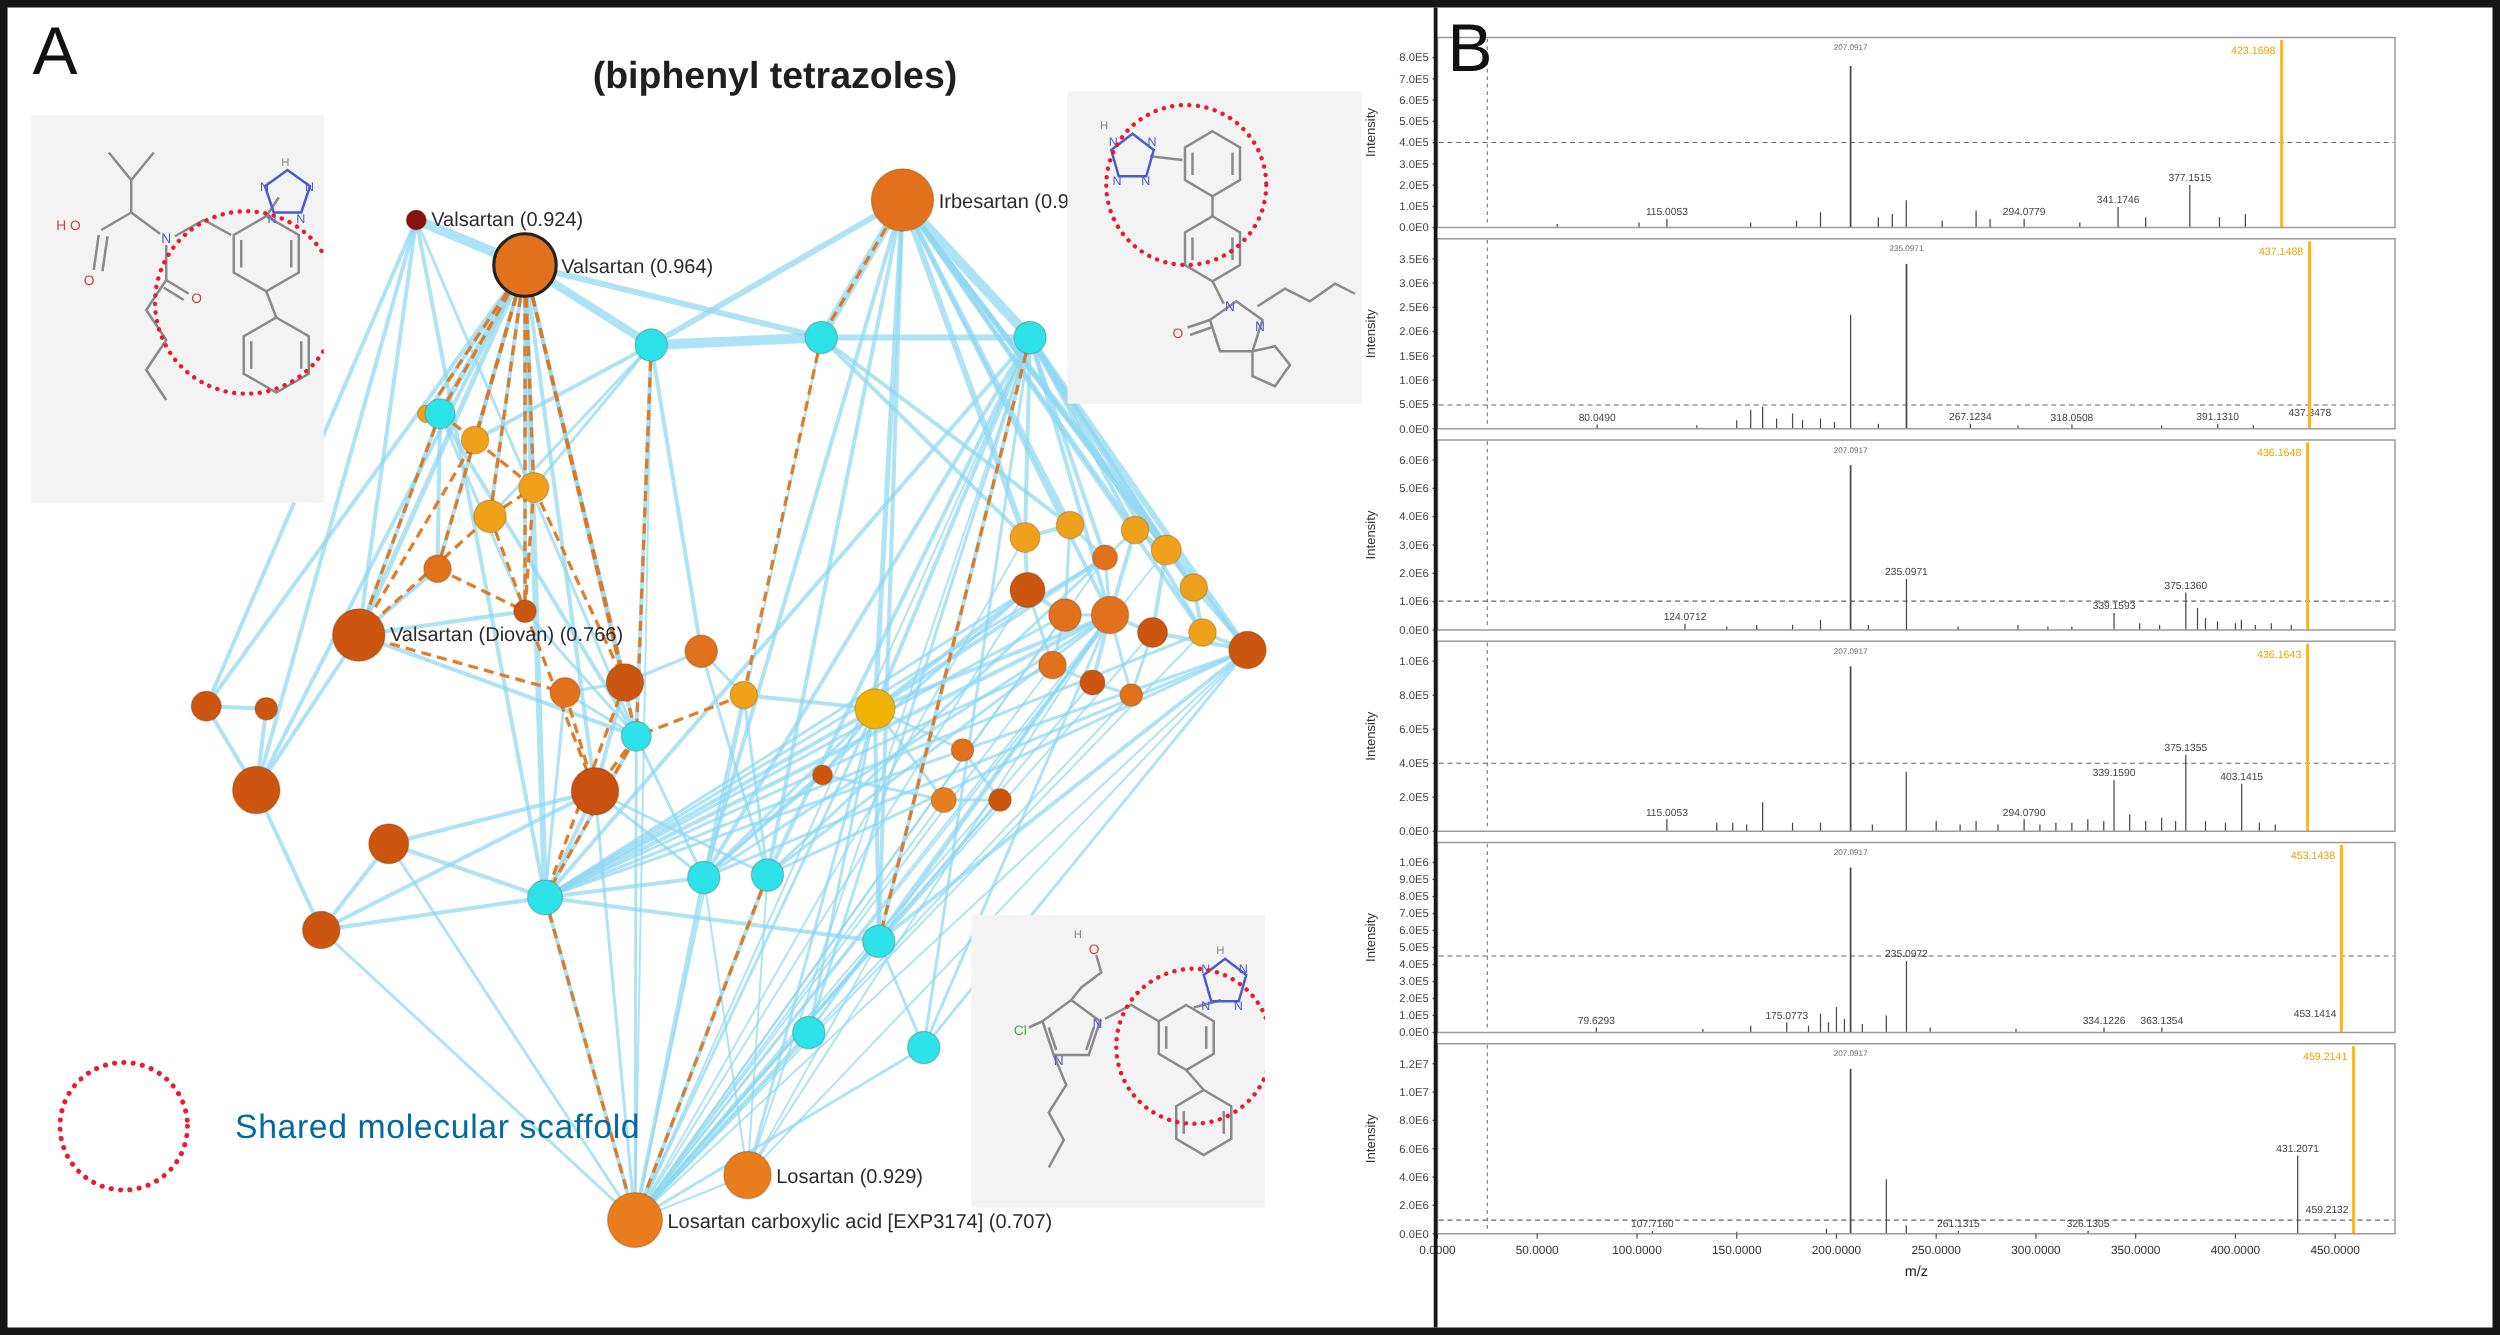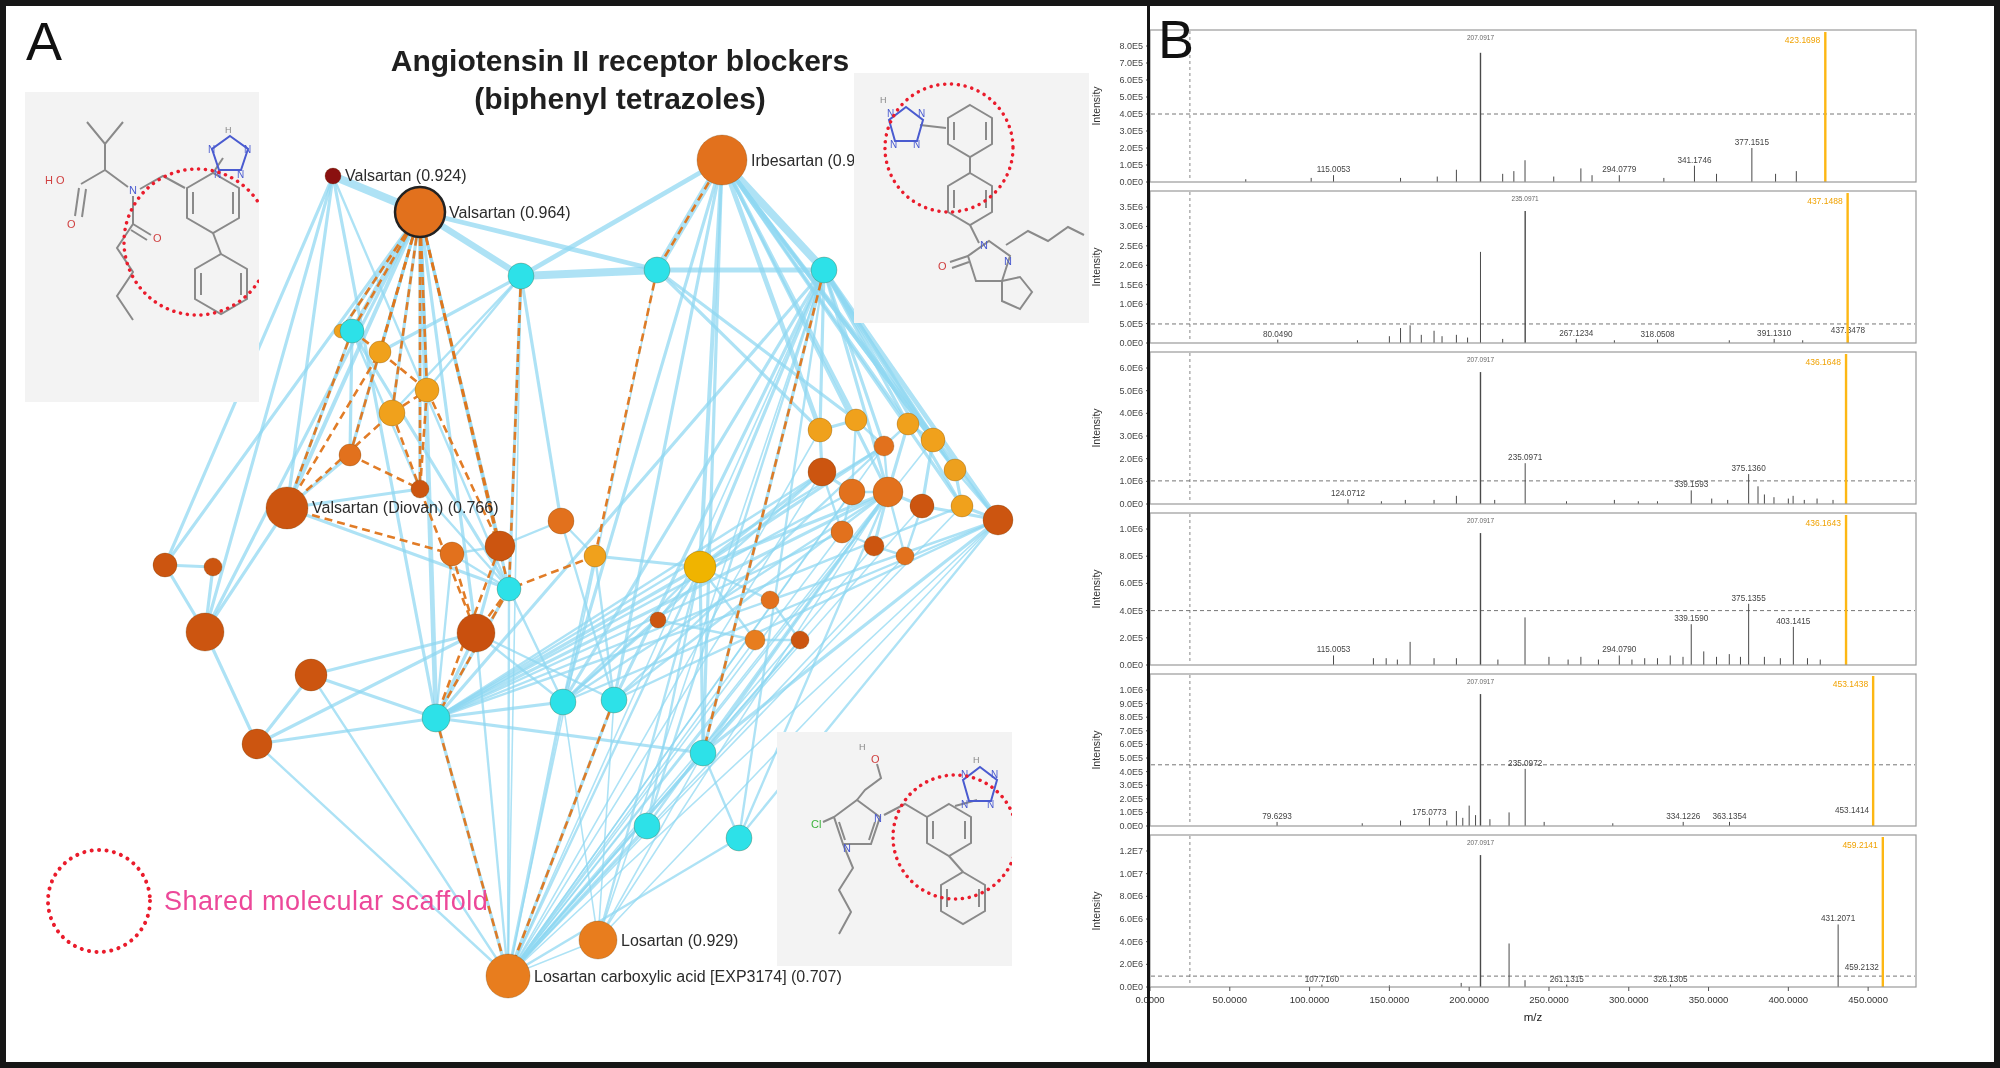--- a/index.html
+++ b/index.html
@@ -12,35 +12,34 @@
   #label-a{left:26px;top:10px;}
   #label-b{left:1158px;top:8px;}
   .net-title{position:absolute;left:340px;top:42px;width:560px;text-align:center;
        font-size:30px;font-weight:600;color:#1f1f1f;line-height:38px;z-index:20;}
   .inset{position:absolute;background:#f3f3f3;z-index:10;}
   #inset-valsartan{left:25px;top:92px;width:234px;height:310px;}
   #inset-irbesartan{left:854px;top:73px;width:235px;height:250px;}
   #inset-losartan{left:777px;top:732px;width:235px;height:234px;}
   #network-svg{position:absolute;left:0;top:0;z-index:5;}
   .legend{position:absolute;left:40px;top:842px;z-index:12;display:flex;align-items:center;}
-  .legend-text{font-size:27px;color:#ec4899;margin-left:6px;letter-spacing:0.5px;}
+  .legend-text{font-size:27px;color:#0369a1;margin-left:30px;letter-spacing:0.5px;}
   #spectra-wrap{position:absolute;left:1084px;top:24px;width:846px;height:1014px;z-index:20;}
   svg text{font-family:"Liberation Sans",sans-serif;}
 </style>
 </head>
 <body>
 
 <div class="outer-border"></div>
 <div class="panel-divider"></div>
 
 <div id="label-a" class="panel-label">A</div>
 <div id="label-b" class="panel-label">B</div>
 
 <div class="net-title">
-  <div>Angiotensin II receptor blockers</div>
   <div>(biphenyl tetrazoles)</div>
 </div>
 
 <svg id="network-svg" width="1148" height="1068" viewBox="0 0 1148 1068">
     <line x1="333" y1="176" x2="420" y2="212" stroke="#8fd8f2" stroke-width="8" opacity="0.72" stroke-linecap="round"></line>
     <line x1="333" y1="176" x2="165" y2="565" stroke="#8fd8f2" stroke-width="3.2" opacity="0.72" stroke-linecap="round"></line>
     <line x1="333" y1="176" x2="205" y2="632" stroke="#8fd8f2" stroke-width="3.2" opacity="0.72" stroke-linecap="round"></line>
     <line x1="333" y1="176" x2="436" y2="718" stroke="#8fd8f2" stroke-width="3.2" opacity="0.72" stroke-linecap="round"></line>
     <line x1="333" y1="176" x2="287" y2="508" stroke="#8fd8f2" stroke-width="3.2" opacity="0.72" stroke-linecap="round"></line>
     <line x1="333" y1="176" x2="509" y2="589" stroke="#8fd8f2" stroke-width="2.4000000000000004" opacity="0.72" stroke-linecap="round"></line>

